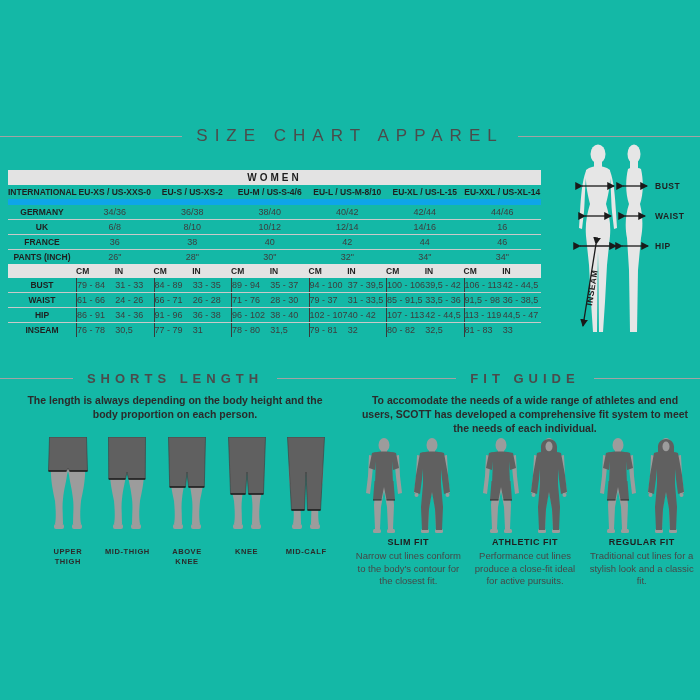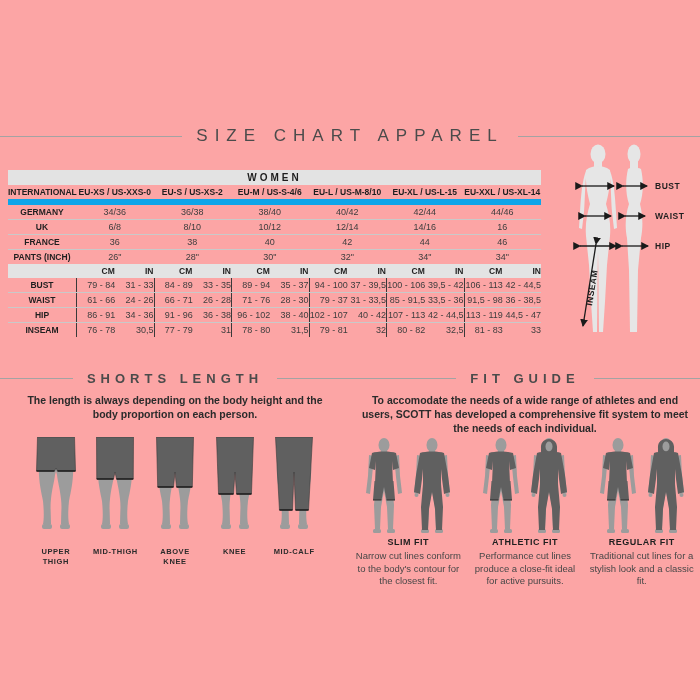--- a/index.html
+++ b/index.html
@@ -1,16 +1,16 @@
 <!DOCTYPE html>
 <html><head>
 <meta charset="utf-8">
 <style>
   html,body{margin:0;padding:0;background:#fff;}
-  .page{position:relative;width:700px;height:700px;background:#fca5a5;overflow:hidden;
+  .page{position:relative;width:700px;height:700px;background:#14b8a6;overflow:hidden;
         font-family:"Liberation Sans",sans-serif;color:#2d2d2d;}
   
   .rule-heading{display:flex;align-items:center;gap:14px;}
   .rule-heading::before,.rule-heading::after{content:"";flex:1;height:1px;background:#a3a3a3;}
   .rule-heading .ht{white-space:nowrap;color:#4b4b4b;}
   .main-title{position:absolute;left:0;top:126px;width:700px;}
   .main-title .ht{font-size:17px;letter-spacing:7px;font-weight:400;}
   .sec-title{position:absolute;top:371px;width:350px;}
   .sec-title .ht{font-size:13px;letter-spacing:5px;font-weight:700;}
   .sec-title.left{left:0;} .sec-title.right{left:350px;}
@@ -23,28 +23,28 @@
   .t-band{background:#e3e3e3;font-weight:bold;text-align:center;letter-spacing:3px;
           font-size:10px;height:15px;line-height:15px;color:#1f1f1f;}
   .t-row{display:flex;height:14px;align-items:center;}
   .t-label{width:68px;font-weight:bold;text-align:center;font-size:8.5px;color:#1f1f1f;}
   .t-cell{flex:1;text-align:center;font-size:9px;color:#3d3d3d;}
   .t-colhead{font-weight:bold;color:#1f1f1f;font-size:8.5px;}
   .t-head{border-bottom:6px solid #0ea5e9;}
   .t-sep{border-bottom:1px solid #c9c9c9;}
   .t-band2{background:#e3e3e3;}
   .t-group{flex:1;display:flex;height:100%;align-items:center;}
-  .t-half{flex:1;text-align:right;font-size:9px;color:#3d3d3d;}
+  .t-half{flex:1;text-align:left;font-size:9px;color:#3d3d3d;}
   .t-unit{font-weight:bold;color:#1f1f1f;font-size:8.5px;}
   .t-measure .t-group{border-left:1px solid #3a3a3a;}
   
   .body-diagram{position:absolute;left:563px;top:140px;}
   .diag-label{font-size:8.5px;font-weight:bold;letter-spacing:.5px;fill:#1f1f1f;}
   
-  .shorts-row{position:absolute;left:26px;top:437px;width:298px;display:flex;}
+  .shorts-row{position:absolute;left:38px;top:437px;width:298px;display:flex;}
   .shorts-item{flex:1;display:flex;flex-direction:column;align-items:center;}
   .shorts-label{margin-top:12px;font-size:7.5px;font-weight:bold;letter-spacing:.6px;
                 text-align:center;line-height:1.3;color:#2b2b2b;width:46px;}
   
   .fit-row{position:absolute;left:350px;top:437px;width:350px;display:flex;}
   .fit-item{flex:1;display:flex;flex-direction:column;align-items:center;}
   .fit-figs{display:flex;gap:4px;height:92px;}
   .fit-label{margin-top:8px;font-size:9px;font-weight:bold;letter-spacing:.5px;color:#1f1f1f;}
   .fit-desc{margin-top:3px;font-size:9.5px;line-height:1.32;color:#474747;text-align:center;width:112px;}
 </style>

